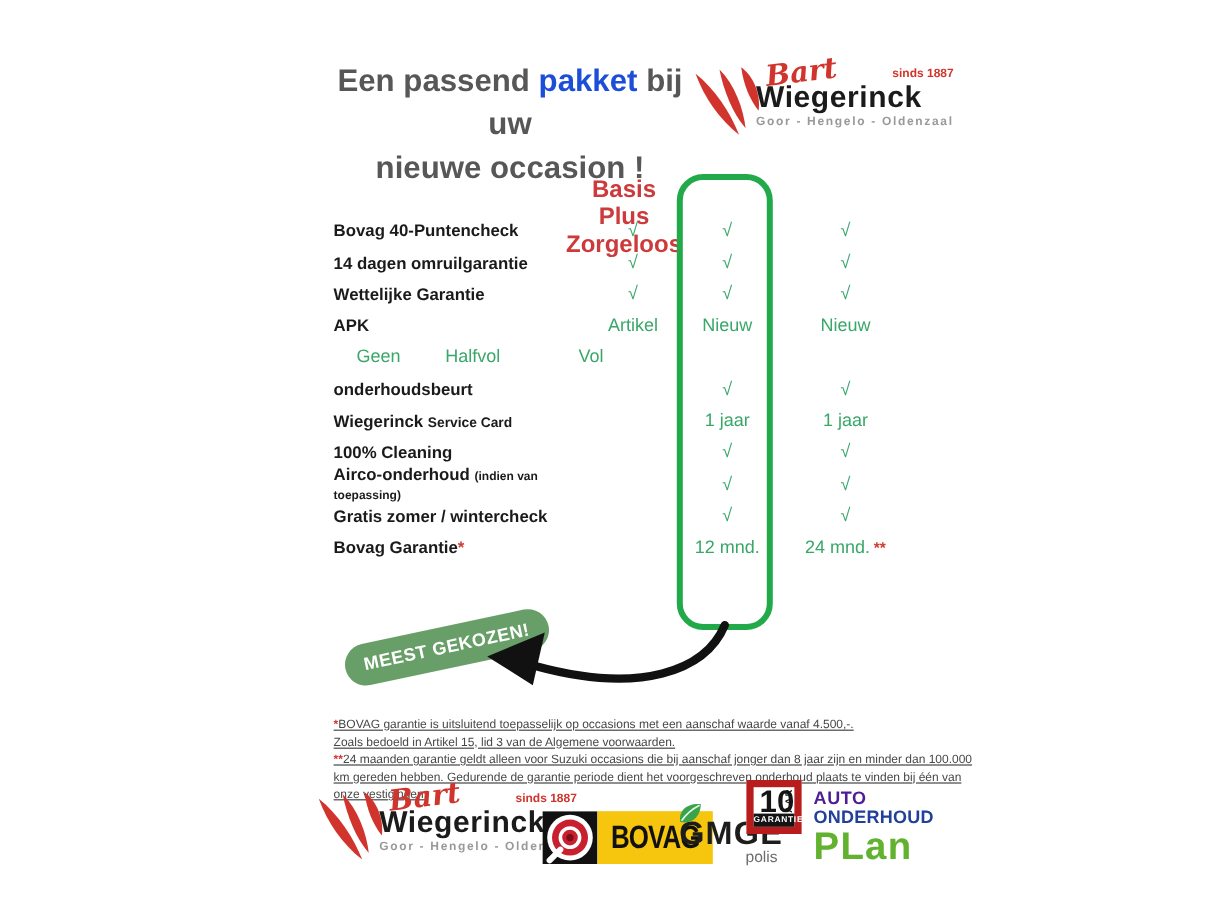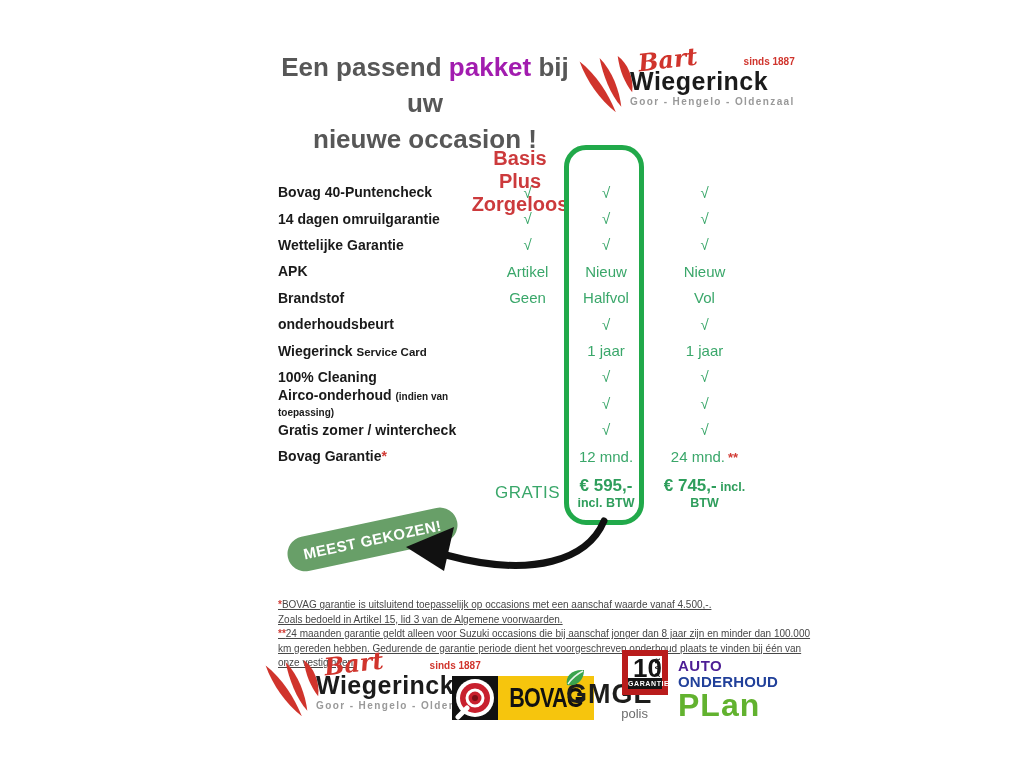--- a/index.html
+++ b/index.html
@@ -2,21 +2,21 @@
 <html><head>
 <meta charset="utf-8">
 <style>
   html,body{margin:0;padding:0;background:#fff;}
   .page{position:relative;width:1024px;height:768px;background:#ffffff;overflow:hidden;
         font-family:"Liberation Sans",sans-serif;color:#1a1a1a;}
 
   
   .title{position:absolute;left:266px;top:50px;width:318px;text-align:center;
          font-size:26px;font-weight:bold;color:#575757;line-height:1.38;}
-  .title .hl{color:#a21caf;}
+  .title .hl{color:#1d4ed8;}
 
   
   .wlogo{position:absolute;display:flex;align-items:flex-start;}
   .wlogo svg{flex:0 0 auto;margin-right:-4px;margin-top:6px;}
   .wl-text{display:flex;flex-direction:column;}
   .wl-row1{display:flex;align-items:flex-end;}
   .wl-script{font-family:"DejaVu Serif",serif;font-style:italic;font-weight:bold;
              color:#d0342c;font-size:24px;transform:rotate(-7deg);line-height:1;
              margin-bottom:-4px;margin-left:8px;}
   .wl-sinds{color:#d0342c;font-size:10px;font-weight:bold;margin-left:auto;padding-bottom:1px;}
@@ -140,21 +140,20 @@
     </div>
 
     <div class="t-row">
       <div class="c-label">APK</div>
       <div class="c-basis val">Artikel</div>
       <div class="c-plus val">Nieuw</div>
       <div class="c-zorg val">Nieuw</div>
     </div>
 
     <div class="t-row">
-      <div class="c-label">Brandstof</div>
       <div class="c-basis val">Geen</div>
       <div class="c-plus val">Halfvol</div>
       <div class="c-zorg val">Vol</div>
     </div>
 
     <div class="t-row">
       <div class="c-label">onderhoudsbeurt</div>
       <div class="c-basis val"></div>
       <div class="c-plus val">√</div>
       <div class="c-zorg val">√</div>
@@ -198,32 +197,20 @@
       <div class="c-label">
         <span>Bovag Garantie</span><span class="red-star">*</span>
       </div>
       <div class="c-basis val"></div>
       <div class="c-plus val">12 mnd.</div>
       <div class="c-zorg val">
         <span>24 mnd.</span><span class="red-star sm">**</span>
       </div>
     </div>
 
-    <div class="t-row price-row">
-      <div class="c-label"></div>
-      <div class="c-basis gratis">GRATIS</div>
-      <div class="c-plus">
-        <div class="price-main">€ 595,-</div>
-        <div class="price-sub">incl. BTW</div>
-      </div>
-      <div class="c-zorg">
-        <div class="price-main"><span>€ 745,-</span><span class="price-inline"> incl.</span></div>
-        <div class="price-sub">BTW</div>
-      </div>
-    </div>
   </div>
 
   <div class="badge">MEEST GEKOZEN!</div>
   <svg class="arrow" width="230" height="88" viewBox="0 0 230 88">
     <path d="M212 16 C196 54 142 74 54 50" fill="none" stroke="#111" stroke-width="7" stroke-linecap="round"></path>
     <path d="M14 42 L62 22 L52 66 Z" fill="#111"></path>
   </svg>
 
   <div class="notes">
     <div><span class="red-star">*</span><span>BOVAG garantie is uitsluitend toepasselijk op occasions met een aanschaf waarde vanaf 4.500,-.</span></div>

